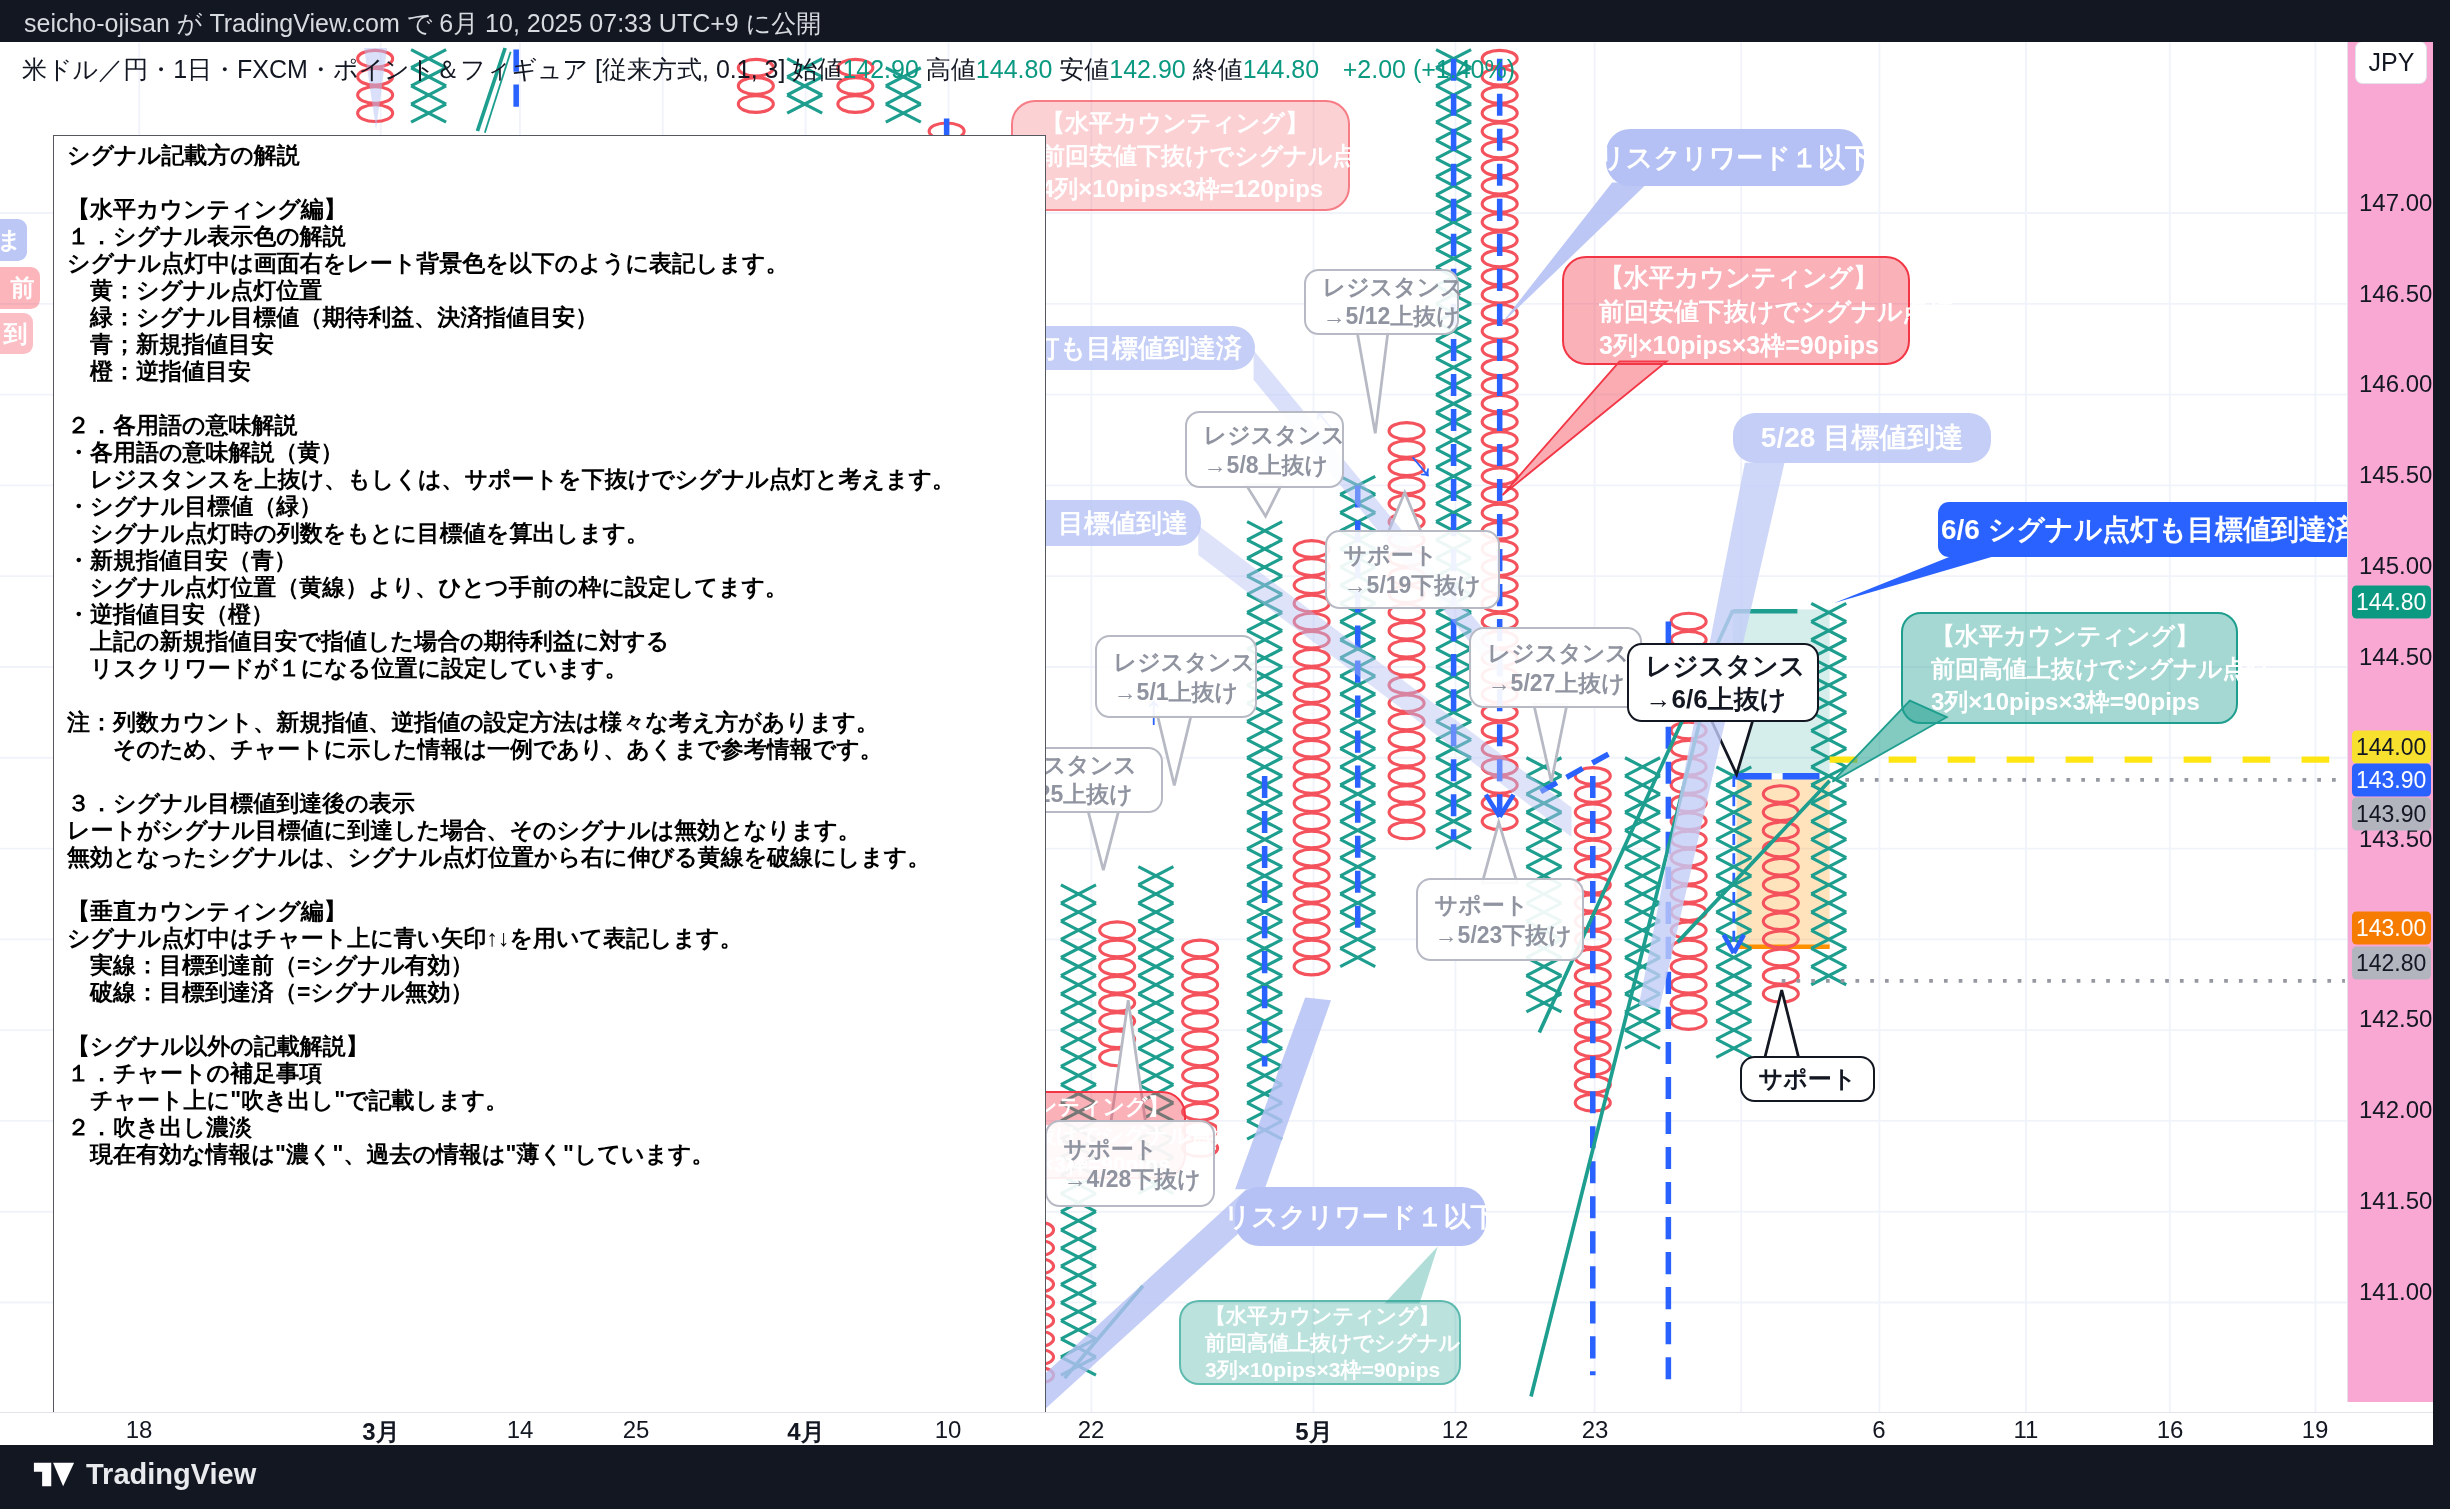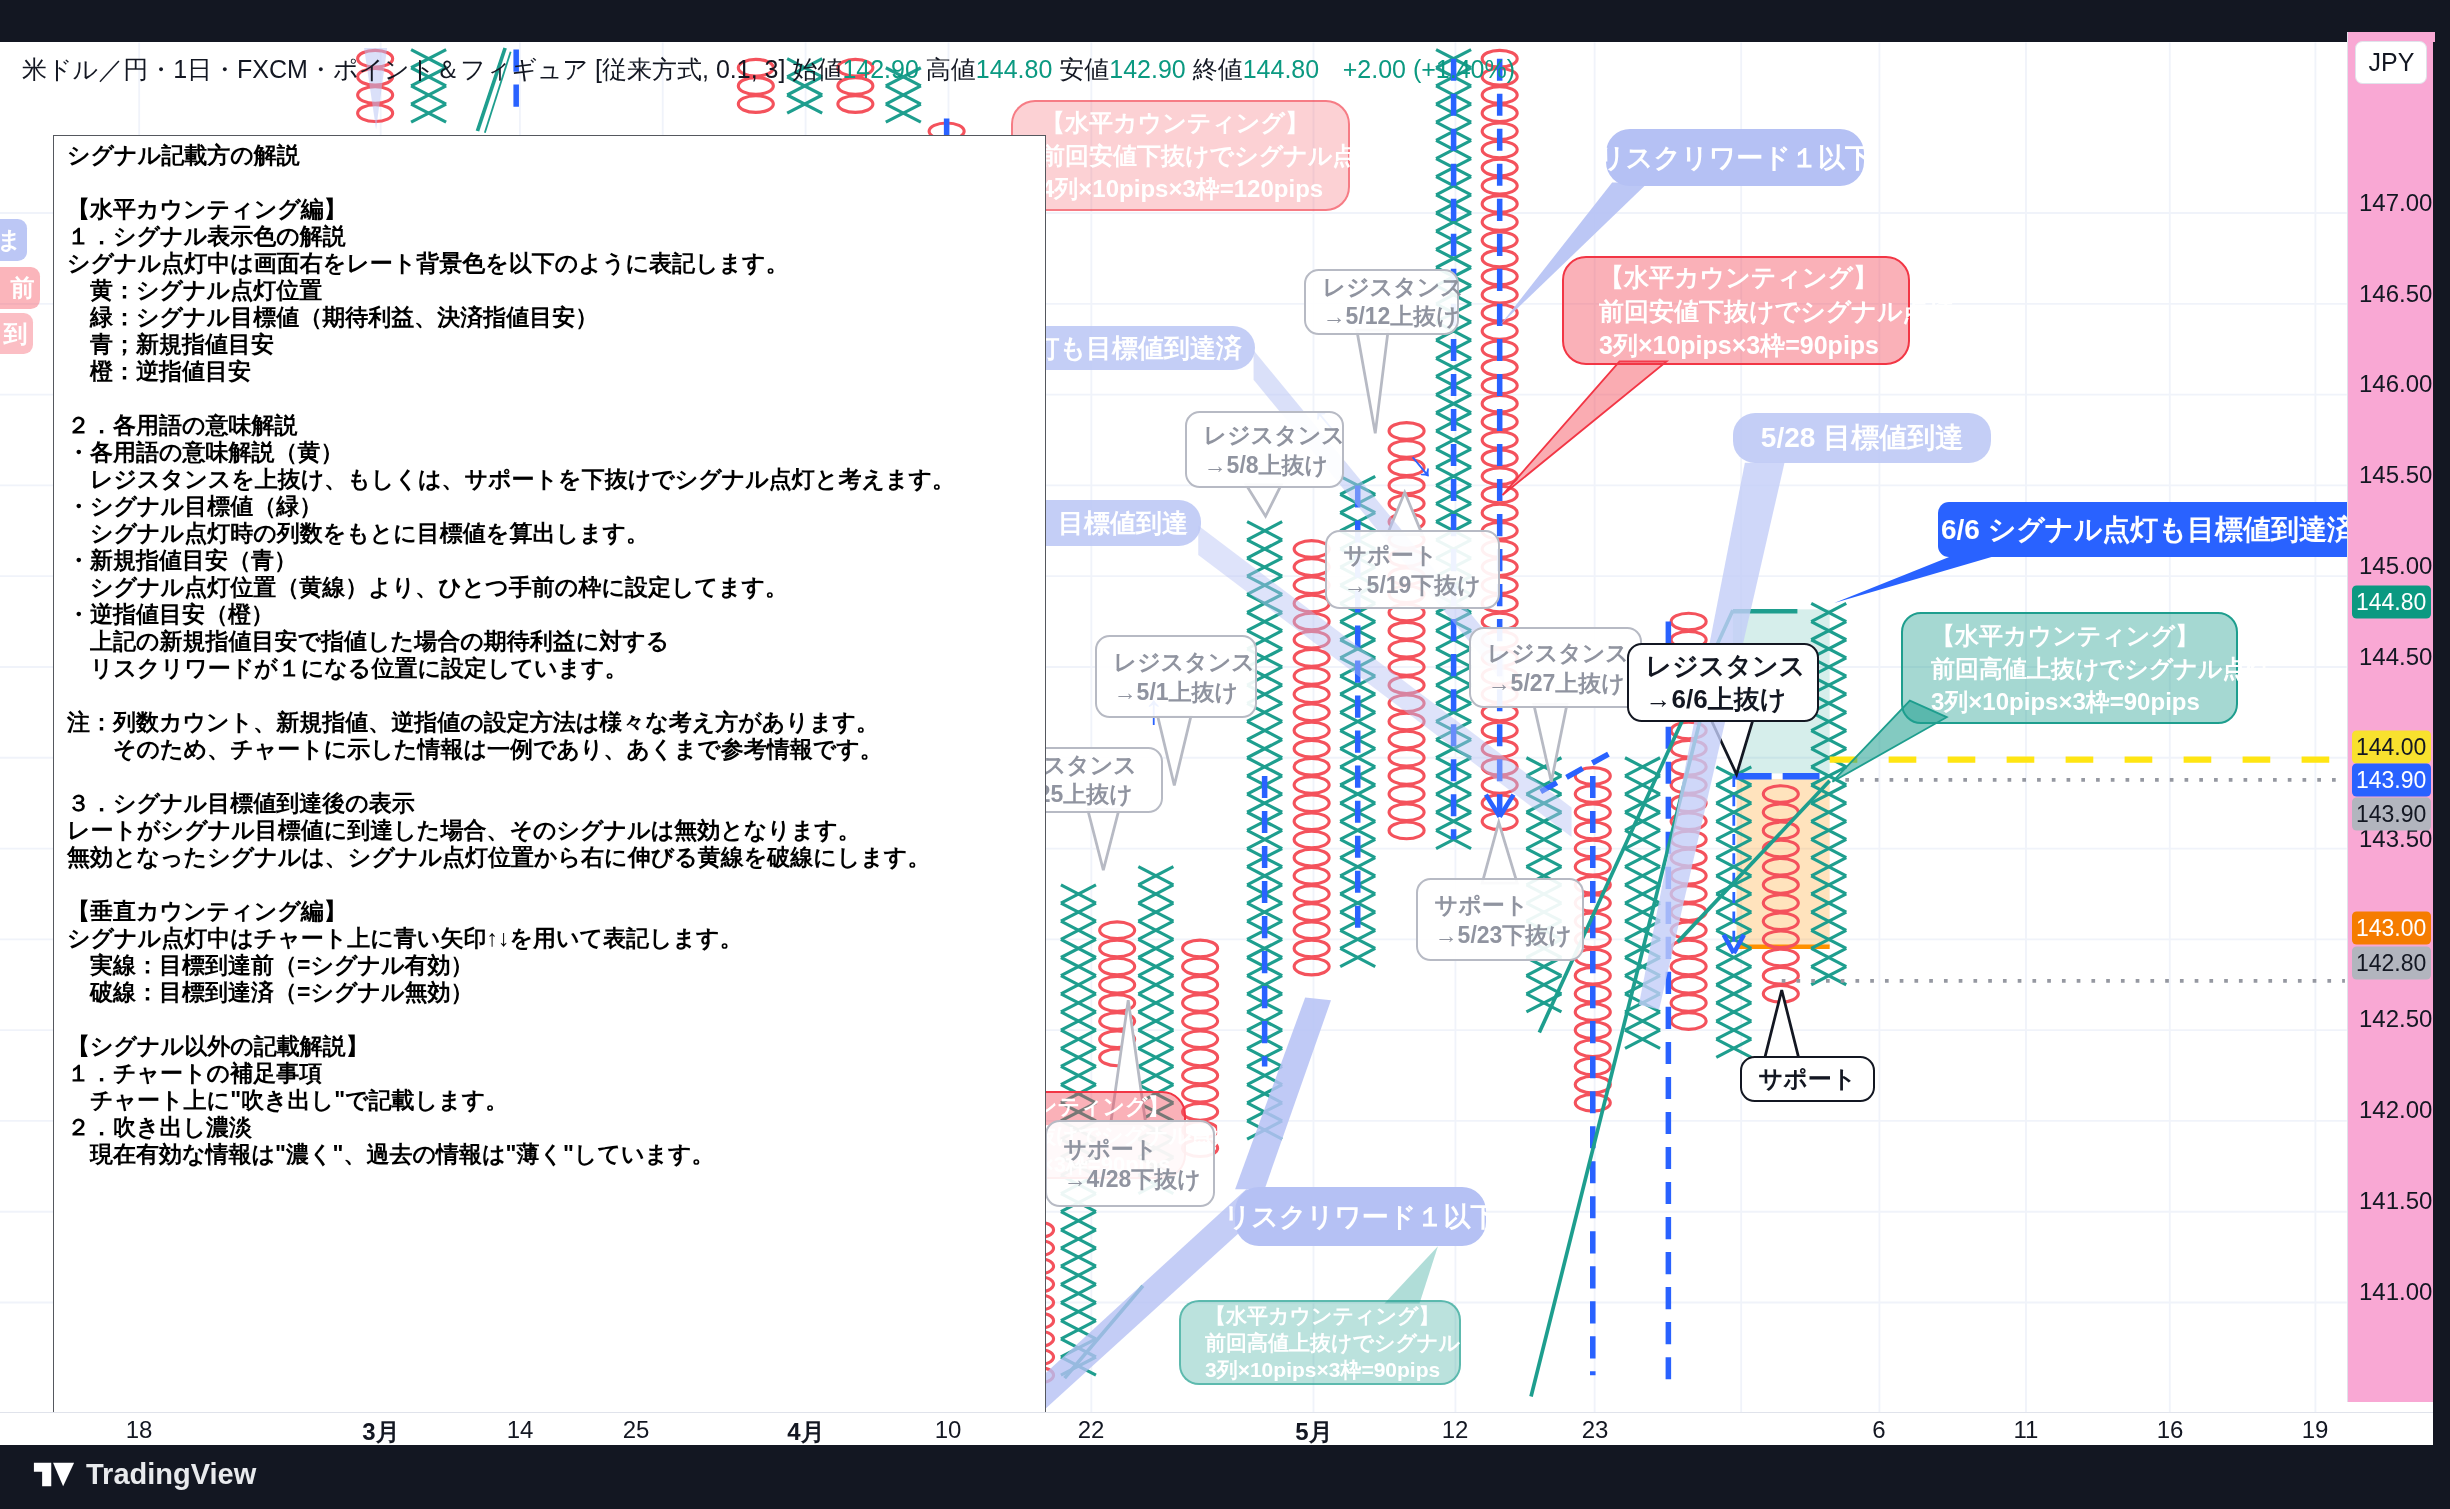--- a/index.html
+++ b/index.html
@@ -42,20 +42,23 @@
   .co.ra{align-items:flex-end;padding-right:13px;}
   .chip{position:absolute;color:#fff;font-weight:700;font-size:24px;border-radius:9.2px;
     display:flex;align-items:center;justify-content:flex-end;padding-right:5.5px;box-sizing:border-box;z-index:2;}
   .arrow{position:absolute;color:#2962FF;font-weight:700;font-size:42px;z-index:2;line-height:1;}
 </style>
 </head>
 <body>
 
 <div id="stage">
 
+  <div id="topbar">
+    <span>seicho-ojisan が TradingView.com で 6月 10, 2025 07:33 UTC+9 に公開</span>
+  </div>
 
   <div id="chartbg"></div>
 
   <svg id="chartsvg" viewBox="0 0 2658 1638" width="2450" height="1510">
       <line x1="151" y1="46" x2="151" y2="1532" stroke="#F0F3FA" stroke-width="2"></line>
       <line x1="413" y1="46" x2="413" y2="1532" stroke="#F0F3FA" stroke-width="2"></line>
       <line x1="564" y1="46" x2="564" y2="1532" stroke="#F0F3FA" stroke-width="2"></line>
       <line x1="719" y1="46" x2="719" y2="1532" stroke="#F0F3FA" stroke-width="2"></line>
       <line x1="874" y1="46" x2="874" y2="1532" stroke="#F0F3FA" stroke-width="2"></line>
       <line x1="1029" y1="46" x2="1029" y2="1532" stroke="#F0F3FA" stroke-width="2"></line>

